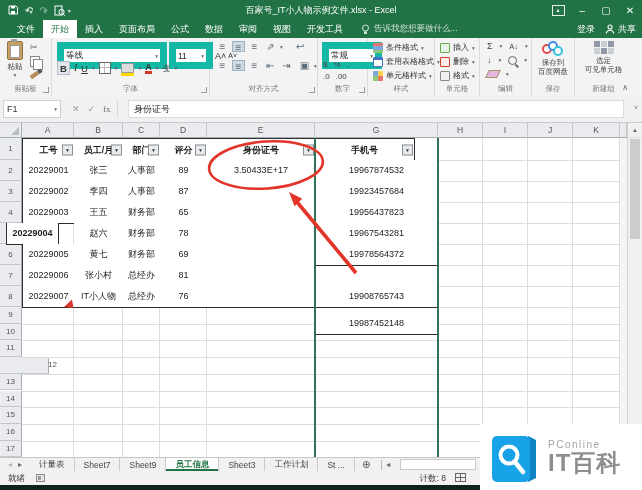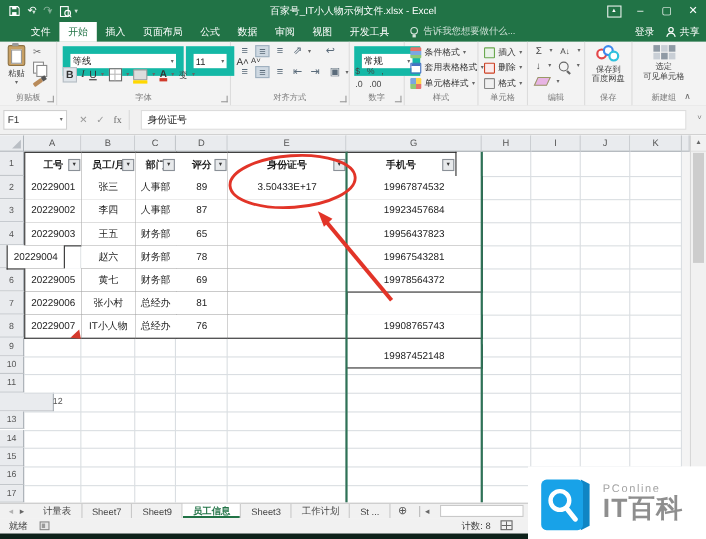--- a/index.html
+++ b/index.html
@@ -163,21 +163,21 @@
       <div class="winbtn">
           <span class="ribopt">▴</span>
         </div>
       <div class="winbtn">–</div>
       <div class="winbtn">▢</div>
       <div class="winbtn">✕</div>
     </div>
   </div>
 
   <div id="menubar">
-    <div id="menutabs" style="display:flex;align-items:stretch;padding-left:20px;">
+    <div id="menutabs" style="display:flex;align-items:stretch;padding-left:9px;">
         <div class="mtab">文件</div>
         <div class="mtab active">开始</div>
         <div class="mtab">插入</div>
         <div class="mtab">页面布局</div>
         <div class="mtab">公式</div>
         <div class="mtab">数据</div>
         <div class="mtab">审阅</div>
         <div class="mtab">视图</div>
         <div class="mtab">开发工具</div>
       </div>
@@ -493,21 +493,21 @@
       <div class="tcell" style="left: 123px; width: 38px; top: 58px; height: 22px; line-height: 21px;">人事部</div>
       <div class="tcell" style="left: 160px; width: 48px; top: 58px; height: 22px; line-height: 21px;">87</div>
       <div class="tcell" style="left: 207px; width: 109px; top: 58px; height: 22px; line-height: 21px;"></div>
       <div class="tcell" style="left: 315px; width: 124px; top: 58px; height: 22px; line-height: 21px;">19923457684</div>
       <div class="tcell" style="left: 22px; width: 53px; top: 79px; height: 22px; line-height: 21px; border-left: 1px solid rgb(45, 45, 45);">20229003</div>
       <div class="tcell" style="left: 74px; width: 50px; top: 79px; height: 22px; line-height: 21px;">王五</div>
       <div class="tcell" style="left: 123px; width: 38px; top: 79px; height: 22px; line-height: 21px;">财务部</div>
       <div class="tcell" style="left: 160px; width: 48px; top: 79px; height: 22px; line-height: 21px;">65</div>
       <div class="tcell" style="left: 207px; width: 109px; top: 79px; height: 22px; line-height: 21px;"></div>
       <div class="tcell" style="left: 315px; width: 124px; top: 79px; height: 22px; line-height: 21px;">19956437823</div>
-      <div class="tcell" style="left: 6px; width: 53px; top: 100px; height: 22px; line-height: 21px; border-left: 1px solid rgb(45, 45, 45);">20229004</div>
+      <div class="tcell" style="left: 6px; width: 53px; top: 100px; height: 22px; line-height: 21px; border-left: 1px solid rgb(45, 45, 45); font-weight: bold;">20229004</div>
       <div class="tcell" style="left: 74px; width: 50px; top: 100px; height: 22px; line-height: 21px;">赵六</div>
       <div class="tcell" style="left: 123px; width: 38px; top: 100px; height: 22px; line-height: 21px;">财务部</div>
       <div class="tcell" style="left: 160px; width: 48px; top: 100px; height: 22px; line-height: 21px;">78</div>
       <div class="tcell" style="left: 207px; width: 109px; top: 100px; height: 22px; line-height: 21px;"></div>
       <div class="tcell" style="left: 315px; width: 124px; top: 100px; height: 22px; line-height: 21px;">19967543281</div>
       <div class="tcell" style="left: 22px; width: 53px; top: 121px; height: 22px; line-height: 21px; border-left: 1px solid rgb(45, 45, 45);">20229005</div>
       <div class="tcell" style="left: 74px; width: 50px; top: 121px; height: 22px; line-height: 21px;">黄七</div>
       <div class="tcell" style="left: 123px; width: 38px; top: 121px; height: 22px; line-height: 21px;">财务部</div>
       <div class="tcell" style="left: 160px; width: 48px; top: 121px; height: 22px; line-height: 21px;">69</div>
       <div class="tcell" style="left: 207px; width: 109px; top: 121px; height: 22px; line-height: 21px;"></div>

